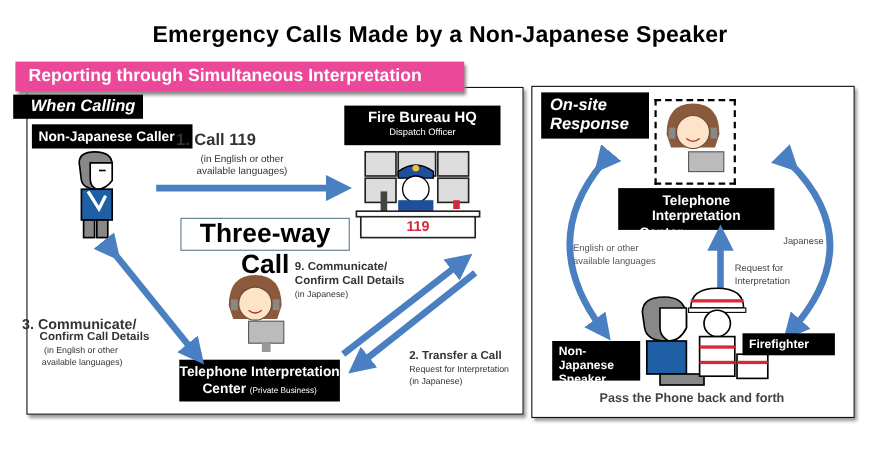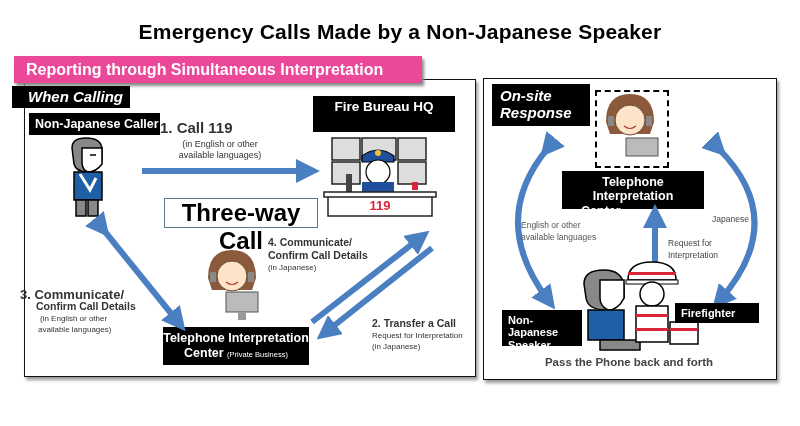--- a/index.html
+++ b/index.html
@@ -17,40 +17,41 @@
 </style>
 </head>
 <body>
 
 <div class="abs title">Emergency Calls Made by a Non-Japanese Speaker</div>
 
 <div class="abs panel" style="left:24px;top:79px;width:450px;height:296px;"></div>
 <div class="abs banner">Reporting through Simultaneous Interpretation</div>
 
 <div class="abs lbl ital" style="left:12px;top:86px;width:118px;height:22px;font-size:15px;line-height:22px;padding-left:16px;box-sizing:border-box;">When Calling 119</div>
-<div class="abs lbl" style="left:29px;top:113px;width:131px;height:22px;font-size:12.5px;line-height:22px;padding-left:6px;box-sizing:border-box;">Non-Japanese Caller</div>
+<div class="abs lbl" style="left:29px;top:113px;width:146px;height:22px;font-size:12.5px;line-height:22px;padding-left:6px;box-sizing:border-box;">Non-Japanese Caller</div>
 
 <svg width="800" height="426">
   <g transform="translate(68,138)">
     <path d="M4,10 Q4,0 18,0 Q34,0 34,12 L34,22 Q30,34 20,34 Q8,34 6,26 Z" fill="#888" stroke="#000" stroke-width="1.5"></path>
     <path d="M14,10 L34,10 L34,26 Q28,34 20,34 Q14,32 14,24 Z" fill="#fff" stroke="#000" stroke-width="1.5"></path>
     <line x1="22" y1="17" x2="28" y2="17" stroke="#000" stroke-width="1.5"></line>
     <rect x="6" y="34" width="28" height="28" fill="#1f5fa6" stroke="#000" stroke-width="1.5"></rect>
     <path d="M12,36 L22,52 L28,40" fill="none" stroke="#fff" stroke-width="3"></path>
     <rect x="8" y="62" width="10" height="16" fill="#888" stroke="#000" stroke-width="1.5"></rect>
     <rect x="20" y="62" width="10" height="16" fill="#888" stroke="#000" stroke-width="1.5"></rect>
   </g>
 </svg>
 
 <div class="abs" style="left:160px;top:119px;font-size:15px;font-weight:bold;color:#333;">1. Call 119</div>
 <div class="abs small tc" style="left:170px;top:139px;width:100px;">(in English or other</div>
 <div class="abs small tc" style="left:170px;top:150px;width:100px;">available languages)</div>
 
 <div class="abs lbl tc" style="left:313px;top:96px;width:142px;height:36px;">
   <div style="font-size:13.5px;margin-top:3px;">Fire Bureau HQ</div>
+  <div style="font-size:8.5px;font-weight:normal;margin-top:1px;">Dispatch Officer</div>
 </div>
 <svg width="800" height="426">
   <g transform="translate(332,138)">
     <rect x="0" y="0" width="28" height="22" fill="#ddd" stroke="#222" stroke-width="1.5"></rect>
     <rect x="30" y="0" width="34" height="22" fill="#ddd" stroke="#222" stroke-width="1.5"></rect>
     <rect x="66" y="0" width="28" height="22" fill="#ddd" stroke="#222" stroke-width="1.5"></rect>
     <rect x="0" y="24" width="28" height="22" fill="#ddd" stroke="#222" stroke-width="1.5"></rect>
     <rect x="66" y="24" width="28" height="22" fill="#ddd" stroke="#222" stroke-width="1.5"></rect>
     <path d="M30,18 Q46,6 62,18 L62,24 L30,24 Z" fill="#1f4f9a" stroke="#000" stroke-width="1.2"></path>
     <circle cx="46" cy="15" r="3" fill="#f2c230"></circle>
@@ -59,21 +60,21 @@
     <rect x="14" y="36" width="6" height="18" fill="#444"></rect>
     <rect x="80" y="44" width="6" height="8" fill="#d9263a"></rect>
   </g>
   <rect x="328" y="196" width="104" height="20" fill="#fff" stroke="#222" stroke-width="1.5"></rect>
   <rect x="324" y="192" width="112" height="5" fill="#fff" stroke="#222" stroke-width="1.5"></rect>
 </svg>
 <div class="abs tc" style="left:328px;top:198px;width:104px;font-size:13px;font-weight:bold;color:#d9263a;">119</div>
 
 <div class="abs three" style="left:164px;top:198px;width:152px;height:28px;line-height:28px;">Three-way Call</div>
 
-<div class="abs" style="left:268px;top:236px;font-size:10.5px;font-weight:bold;color:#333;">4. Communicate/</div>
+<div class="abs" style="left:268px;top:236px;font-size:10.5px;font-weight:bold;color:#333;">9. Communicate/</div>
 <div class="abs" style="left:268px;top:249px;font-size:10.5px;font-weight:bold;color:#333;">Confirm Call Details</div>
 <div class="abs small" style="left:268px;top:263px;font-size:8px;">(in Japanese)</div>
 
 <div class="abs" style="left:20px;top:287px;font-size:13px;font-weight:bold;color:#333;">3. Communicate/</div>
 <div class="abs" style="left:36px;top:300px;font-size:10.5px;font-weight:bold;color:#333;">Confirm Call Details</div>
 <div class="abs small" style="left:40px;top:314px;font-size:8px;">(in English or other</div>
 <div class="abs small" style="left:38px;top:325px;font-size:8px;">available languages)</div>
 
 <div class="abs" style="left:372px;top:317px;font-size:10.5px;font-weight:bold;color:#333;">2. Transfer a Call</div>
 <div class="abs small" style="left:372px;top:331px;font-size:8px;">Request for Interpretation</div>

